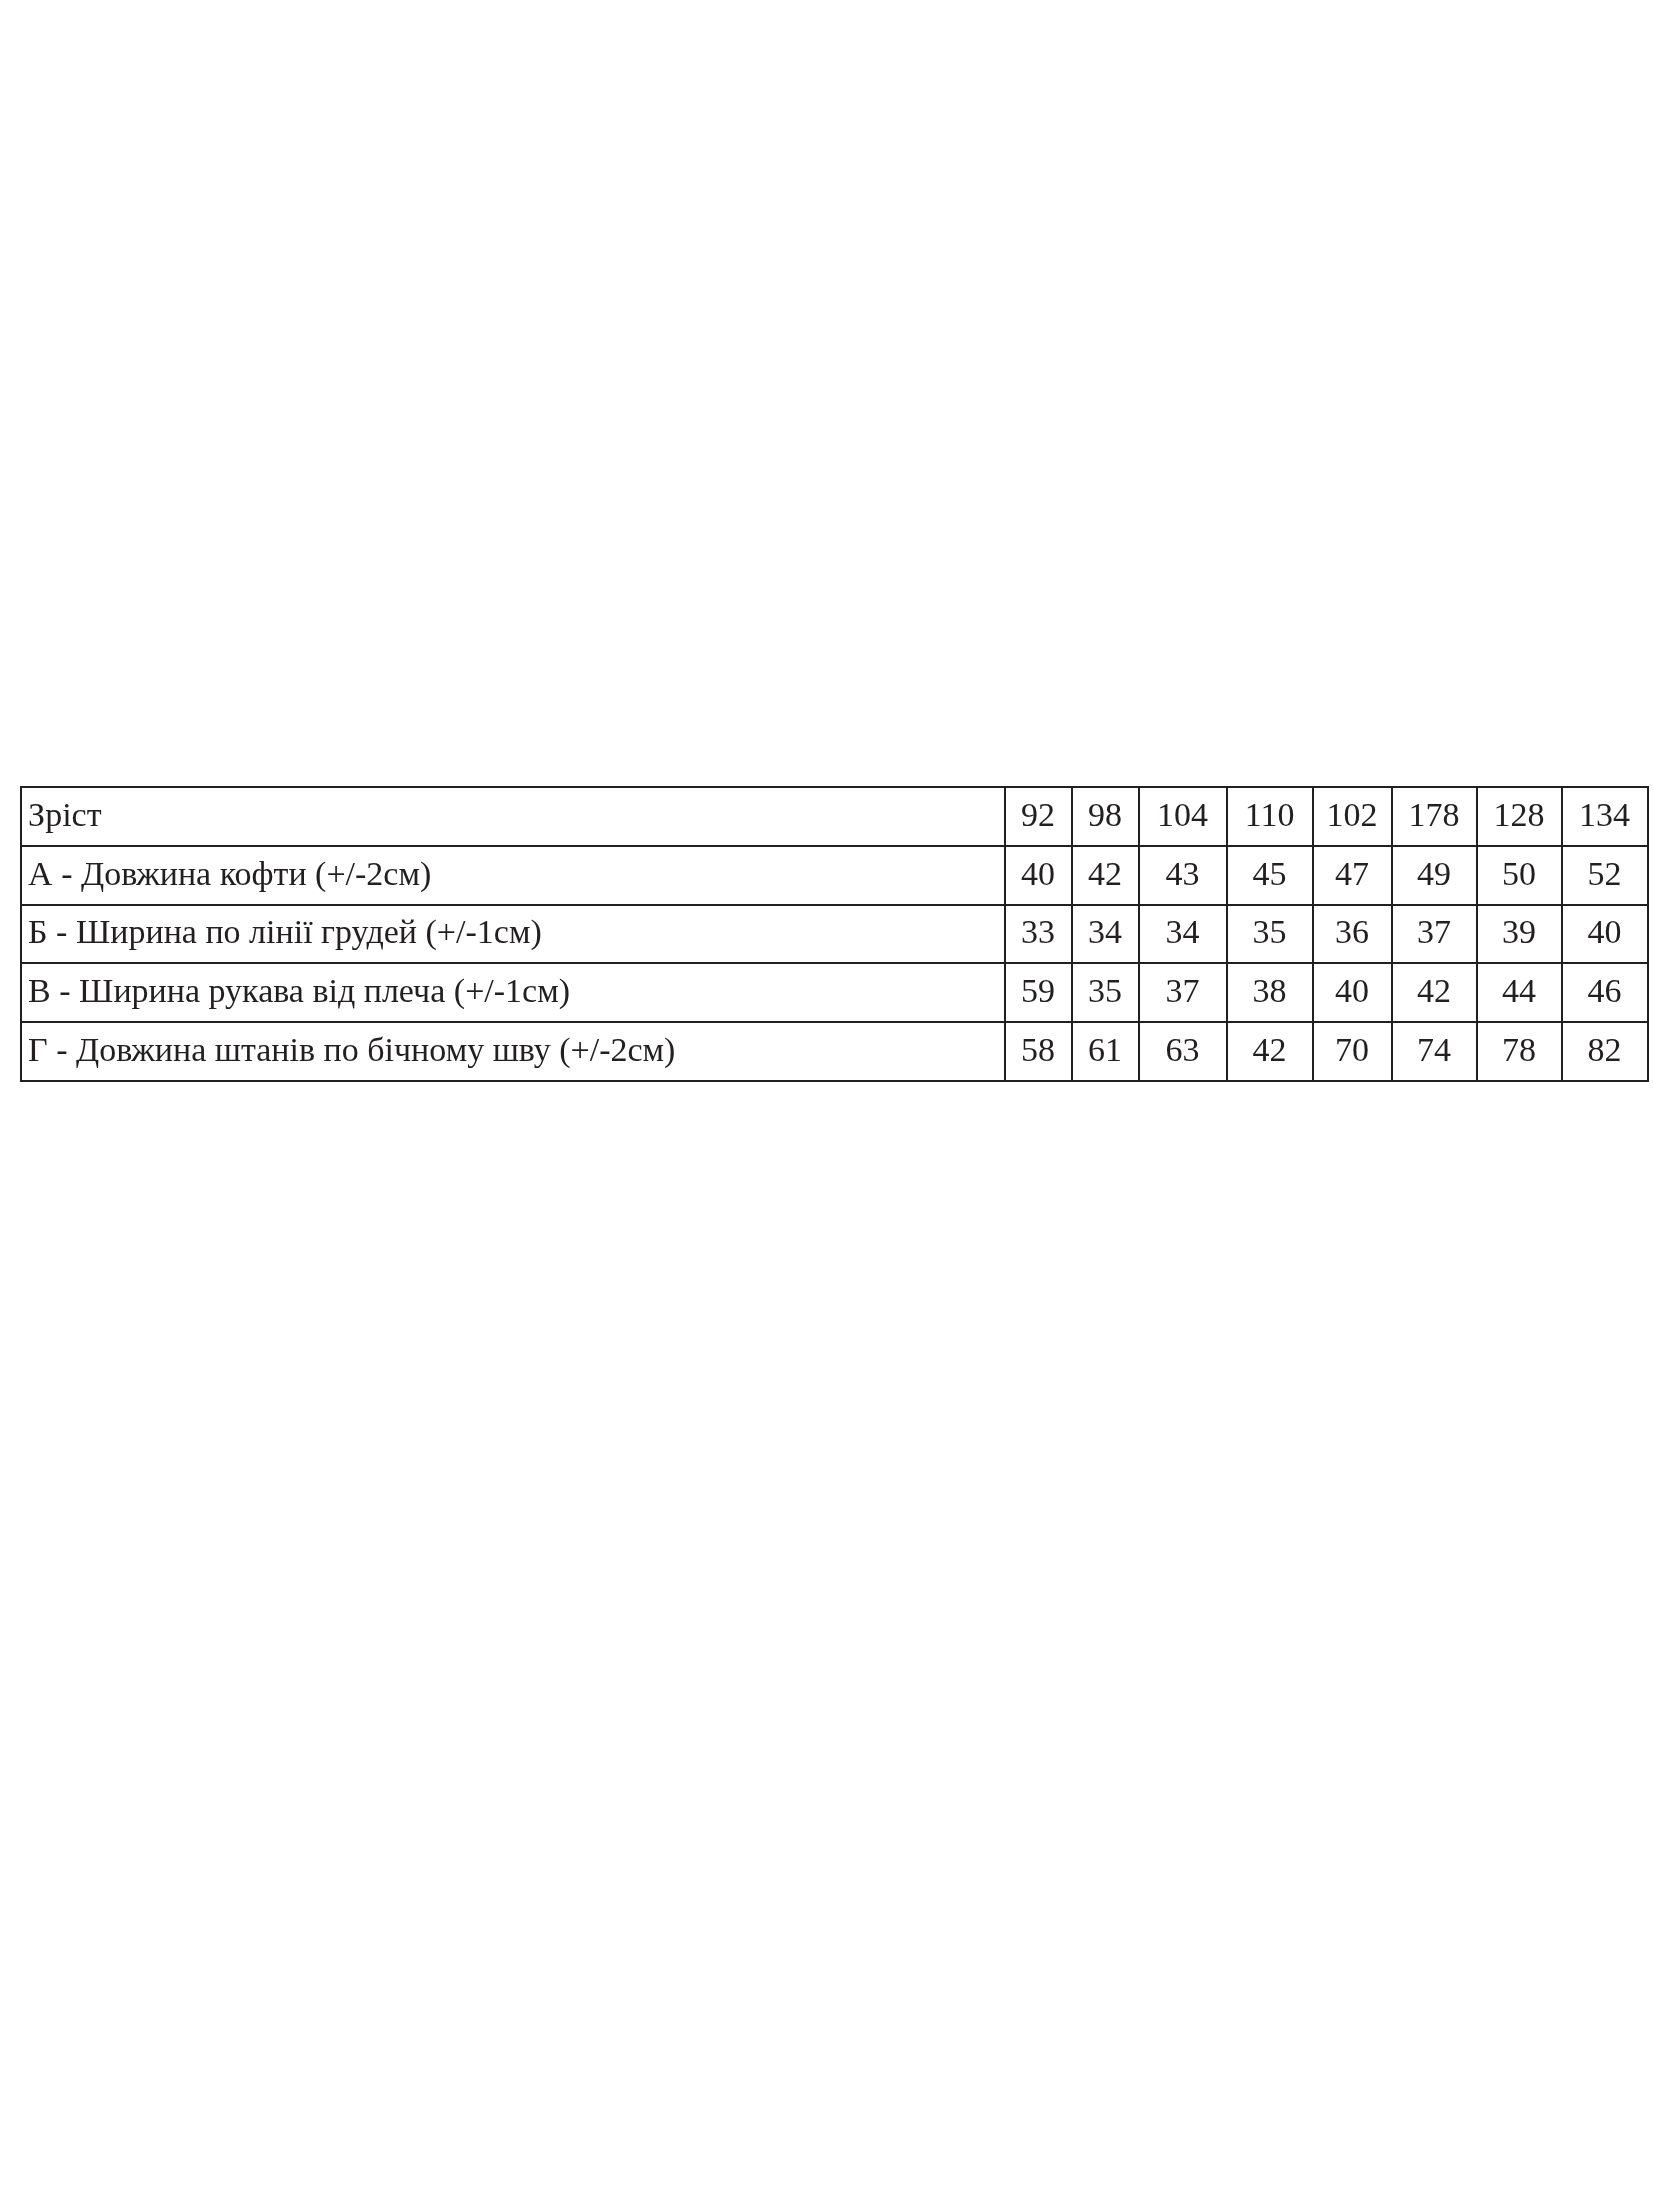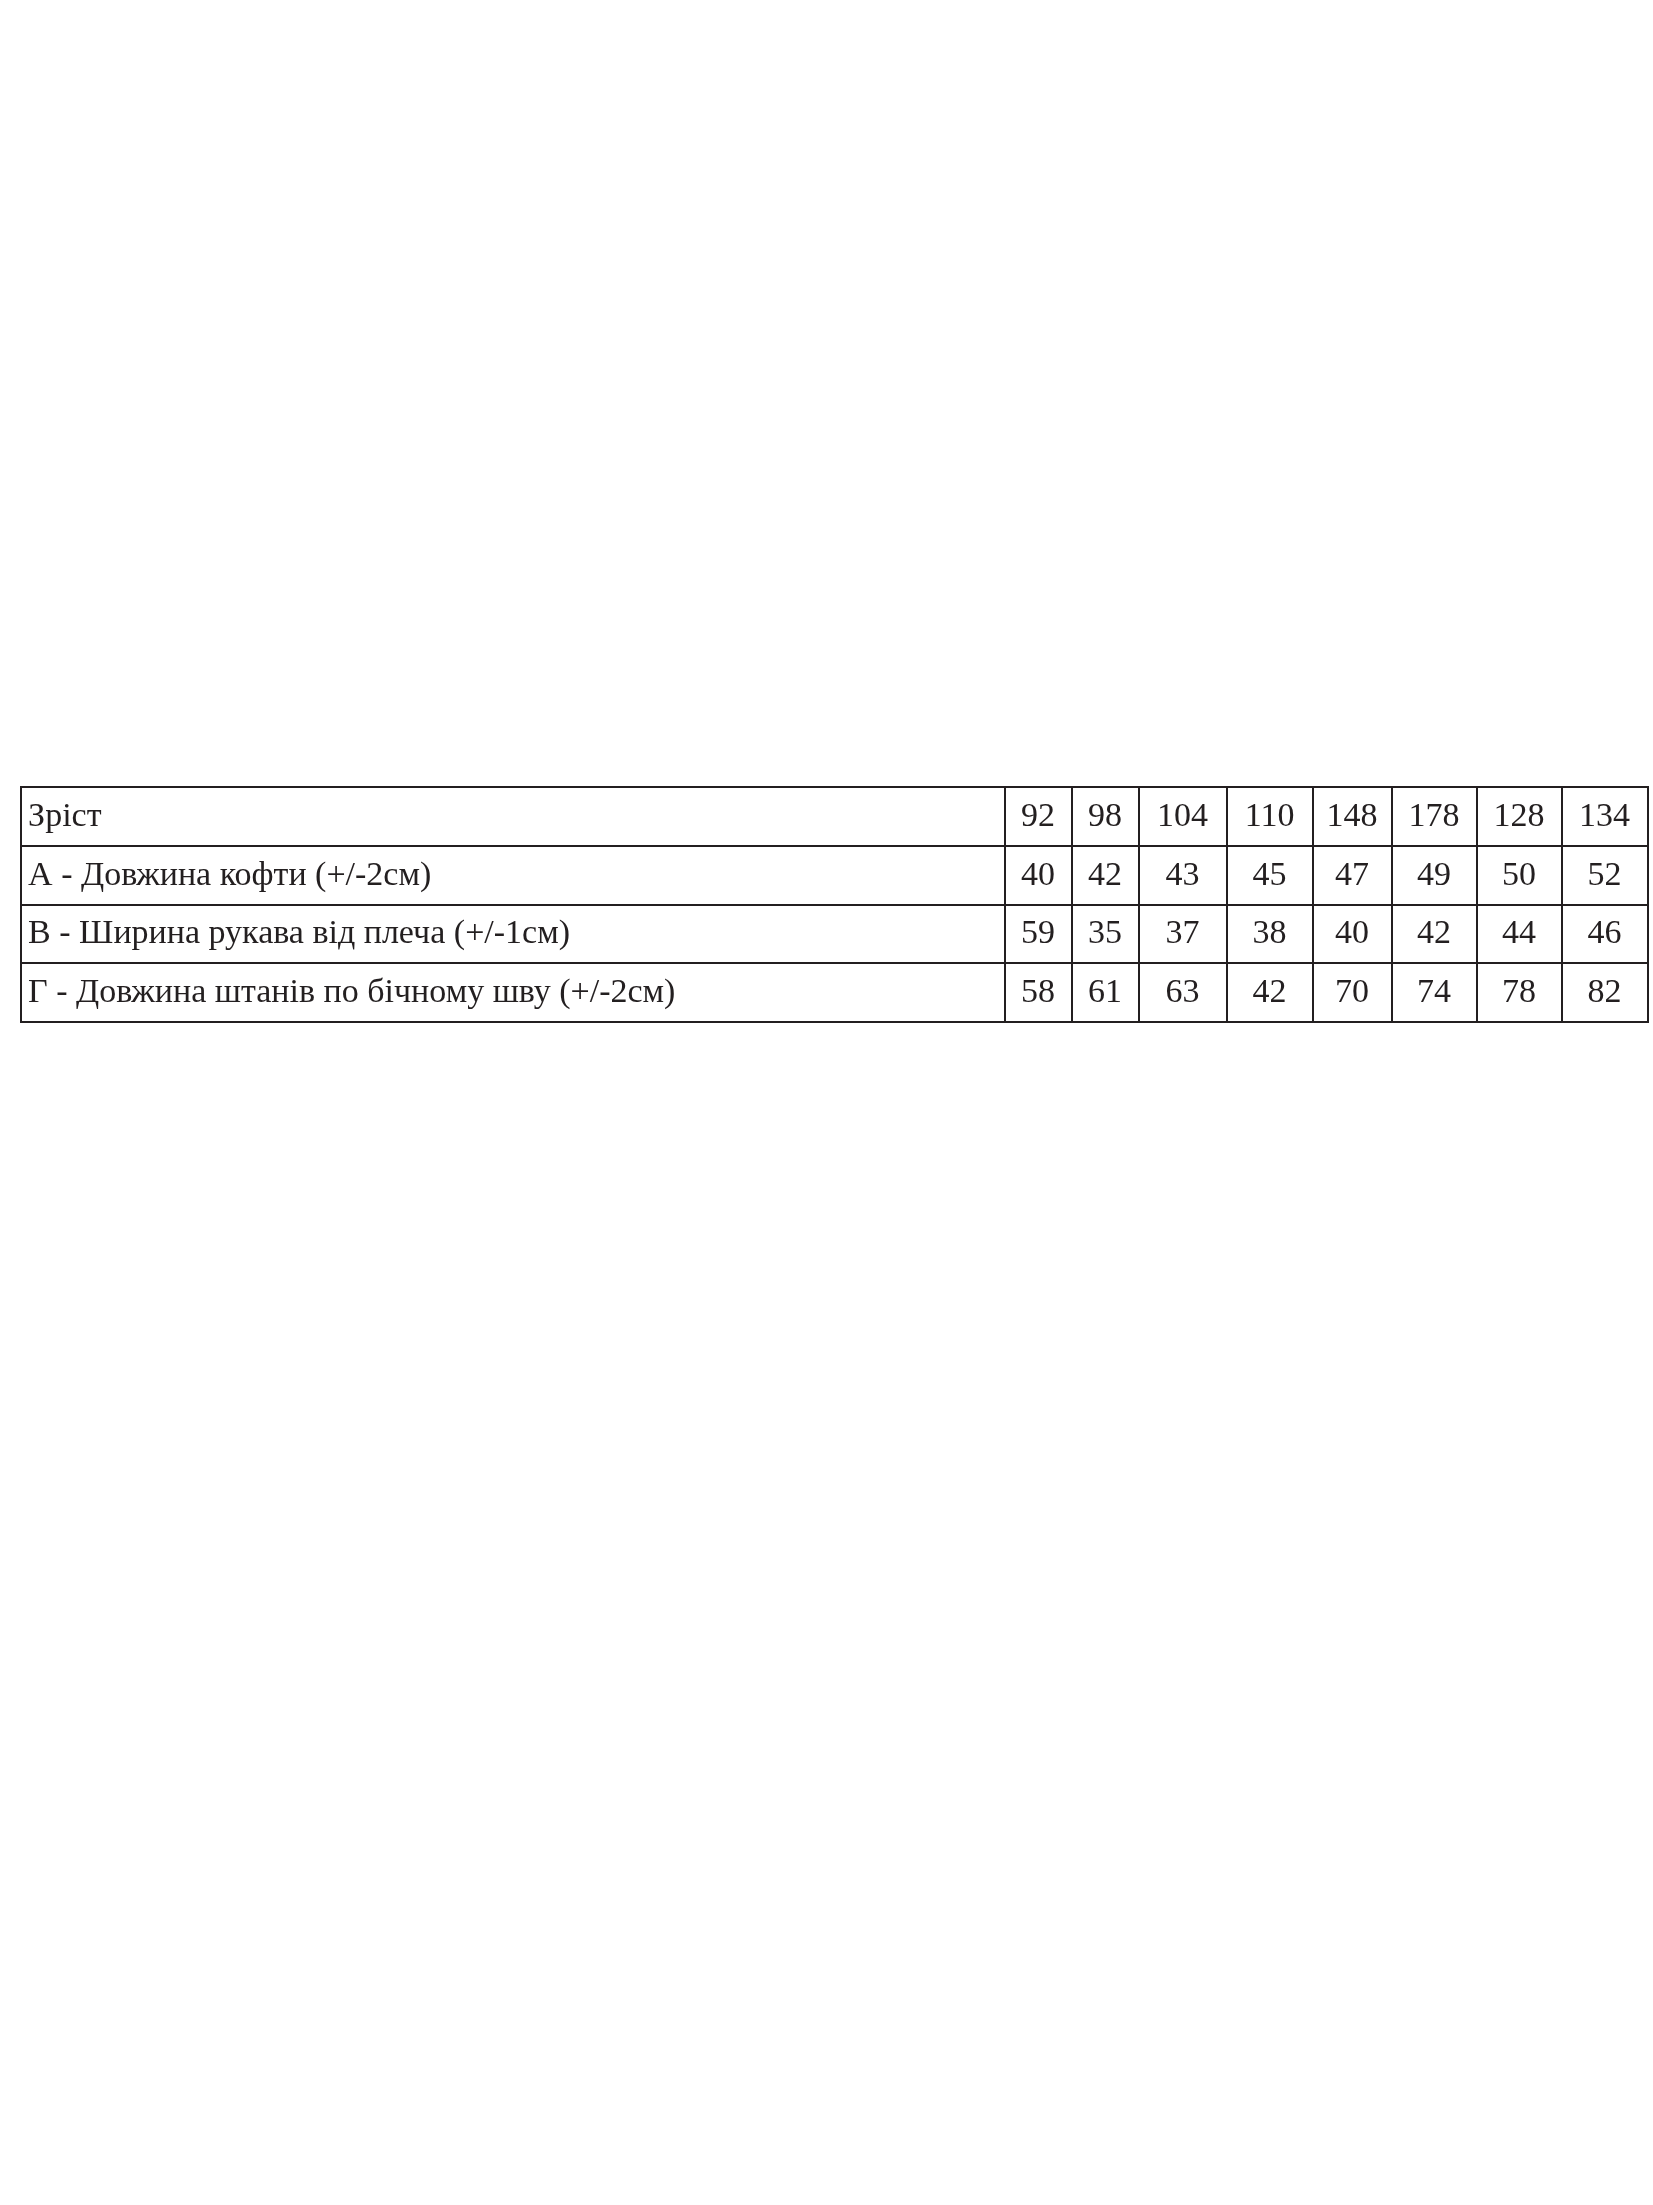--- a/index.html
+++ b/index.html
@@ -71,35 +71,46 @@
         <col class="c-6">
         <col class="c-7">
     </colgroup>
     <tbody>
       <tr>
         <td class="label-cell">Зріст</td>
         <td class="val-cell">92</td>
         <td class="val-cell">98</td>
         <td class="val-cell">104</td>
         <td class="val-cell">110</td>
-        <td class="val-cell">148</td>
+        <td class="val-cell">102</td>
         <td class="val-cell">178</td>
         <td class="val-cell">128</td>
         <td class="val-cell">134</td>
       </tr>
       <tr>
         <td class="label-cell">А - Довжина кофти (+/-2см)</td>
         <td class="val-cell">40</td>
         <td class="val-cell">42</td>
         <td class="val-cell">43</td>
         <td class="val-cell">45</td>
         <td class="val-cell">47</td>
         <td class="val-cell">49</td>
         <td class="val-cell">50</td>
         <td class="val-cell">52</td>
+      </tr>
+      <tr>
+        <td class="label-cell">Б - Ширина по лінії грудей (+/-1см)</td>
+        <td class="val-cell">33</td>
+        <td class="val-cell">34</td>
+        <td class="val-cell">34</td>
+        <td class="val-cell">35</td>
+        <td class="val-cell">36</td>
+        <td class="val-cell">37</td>
+        <td class="val-cell">39</td>
+        <td class="val-cell">40</td>
       </tr>
       <tr>
         <td class="label-cell">В - Ширина рукава від плеча (+/-1см)</td>
         <td class="val-cell">59</td>
         <td class="val-cell">35</td>
         <td class="val-cell">37</td>
         <td class="val-cell">38</td>
         <td class="val-cell">40</td>
         <td class="val-cell">42</td>
         <td class="val-cell">44</td>

